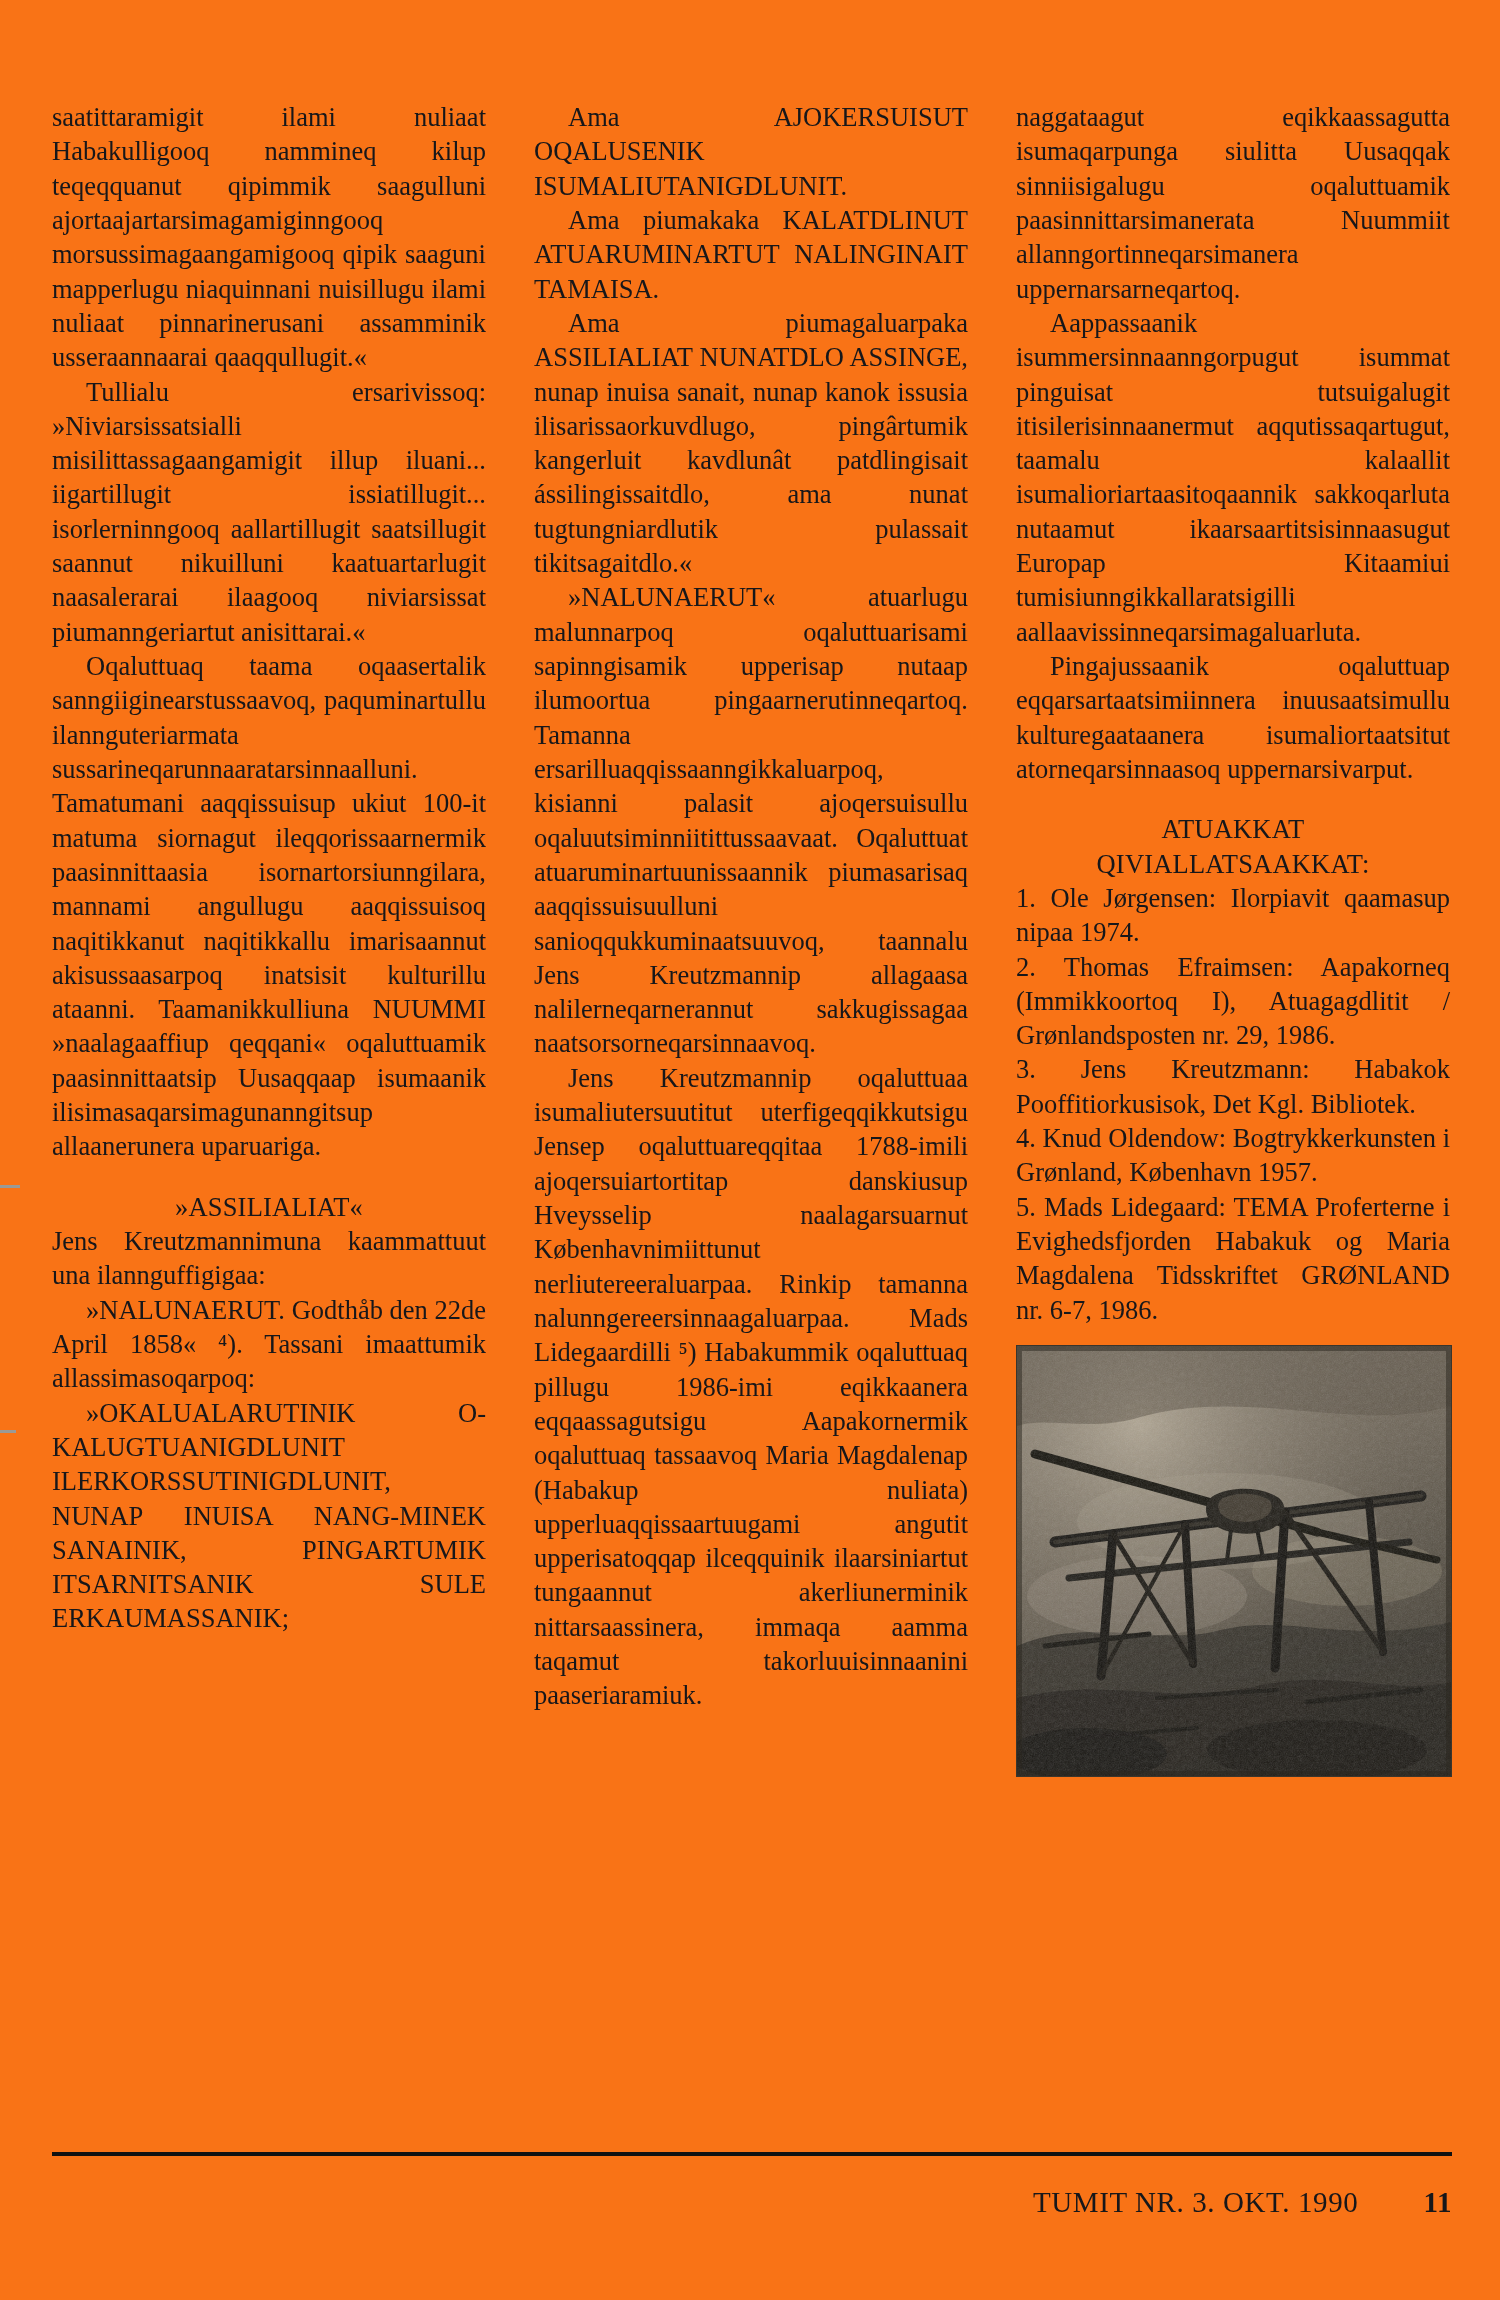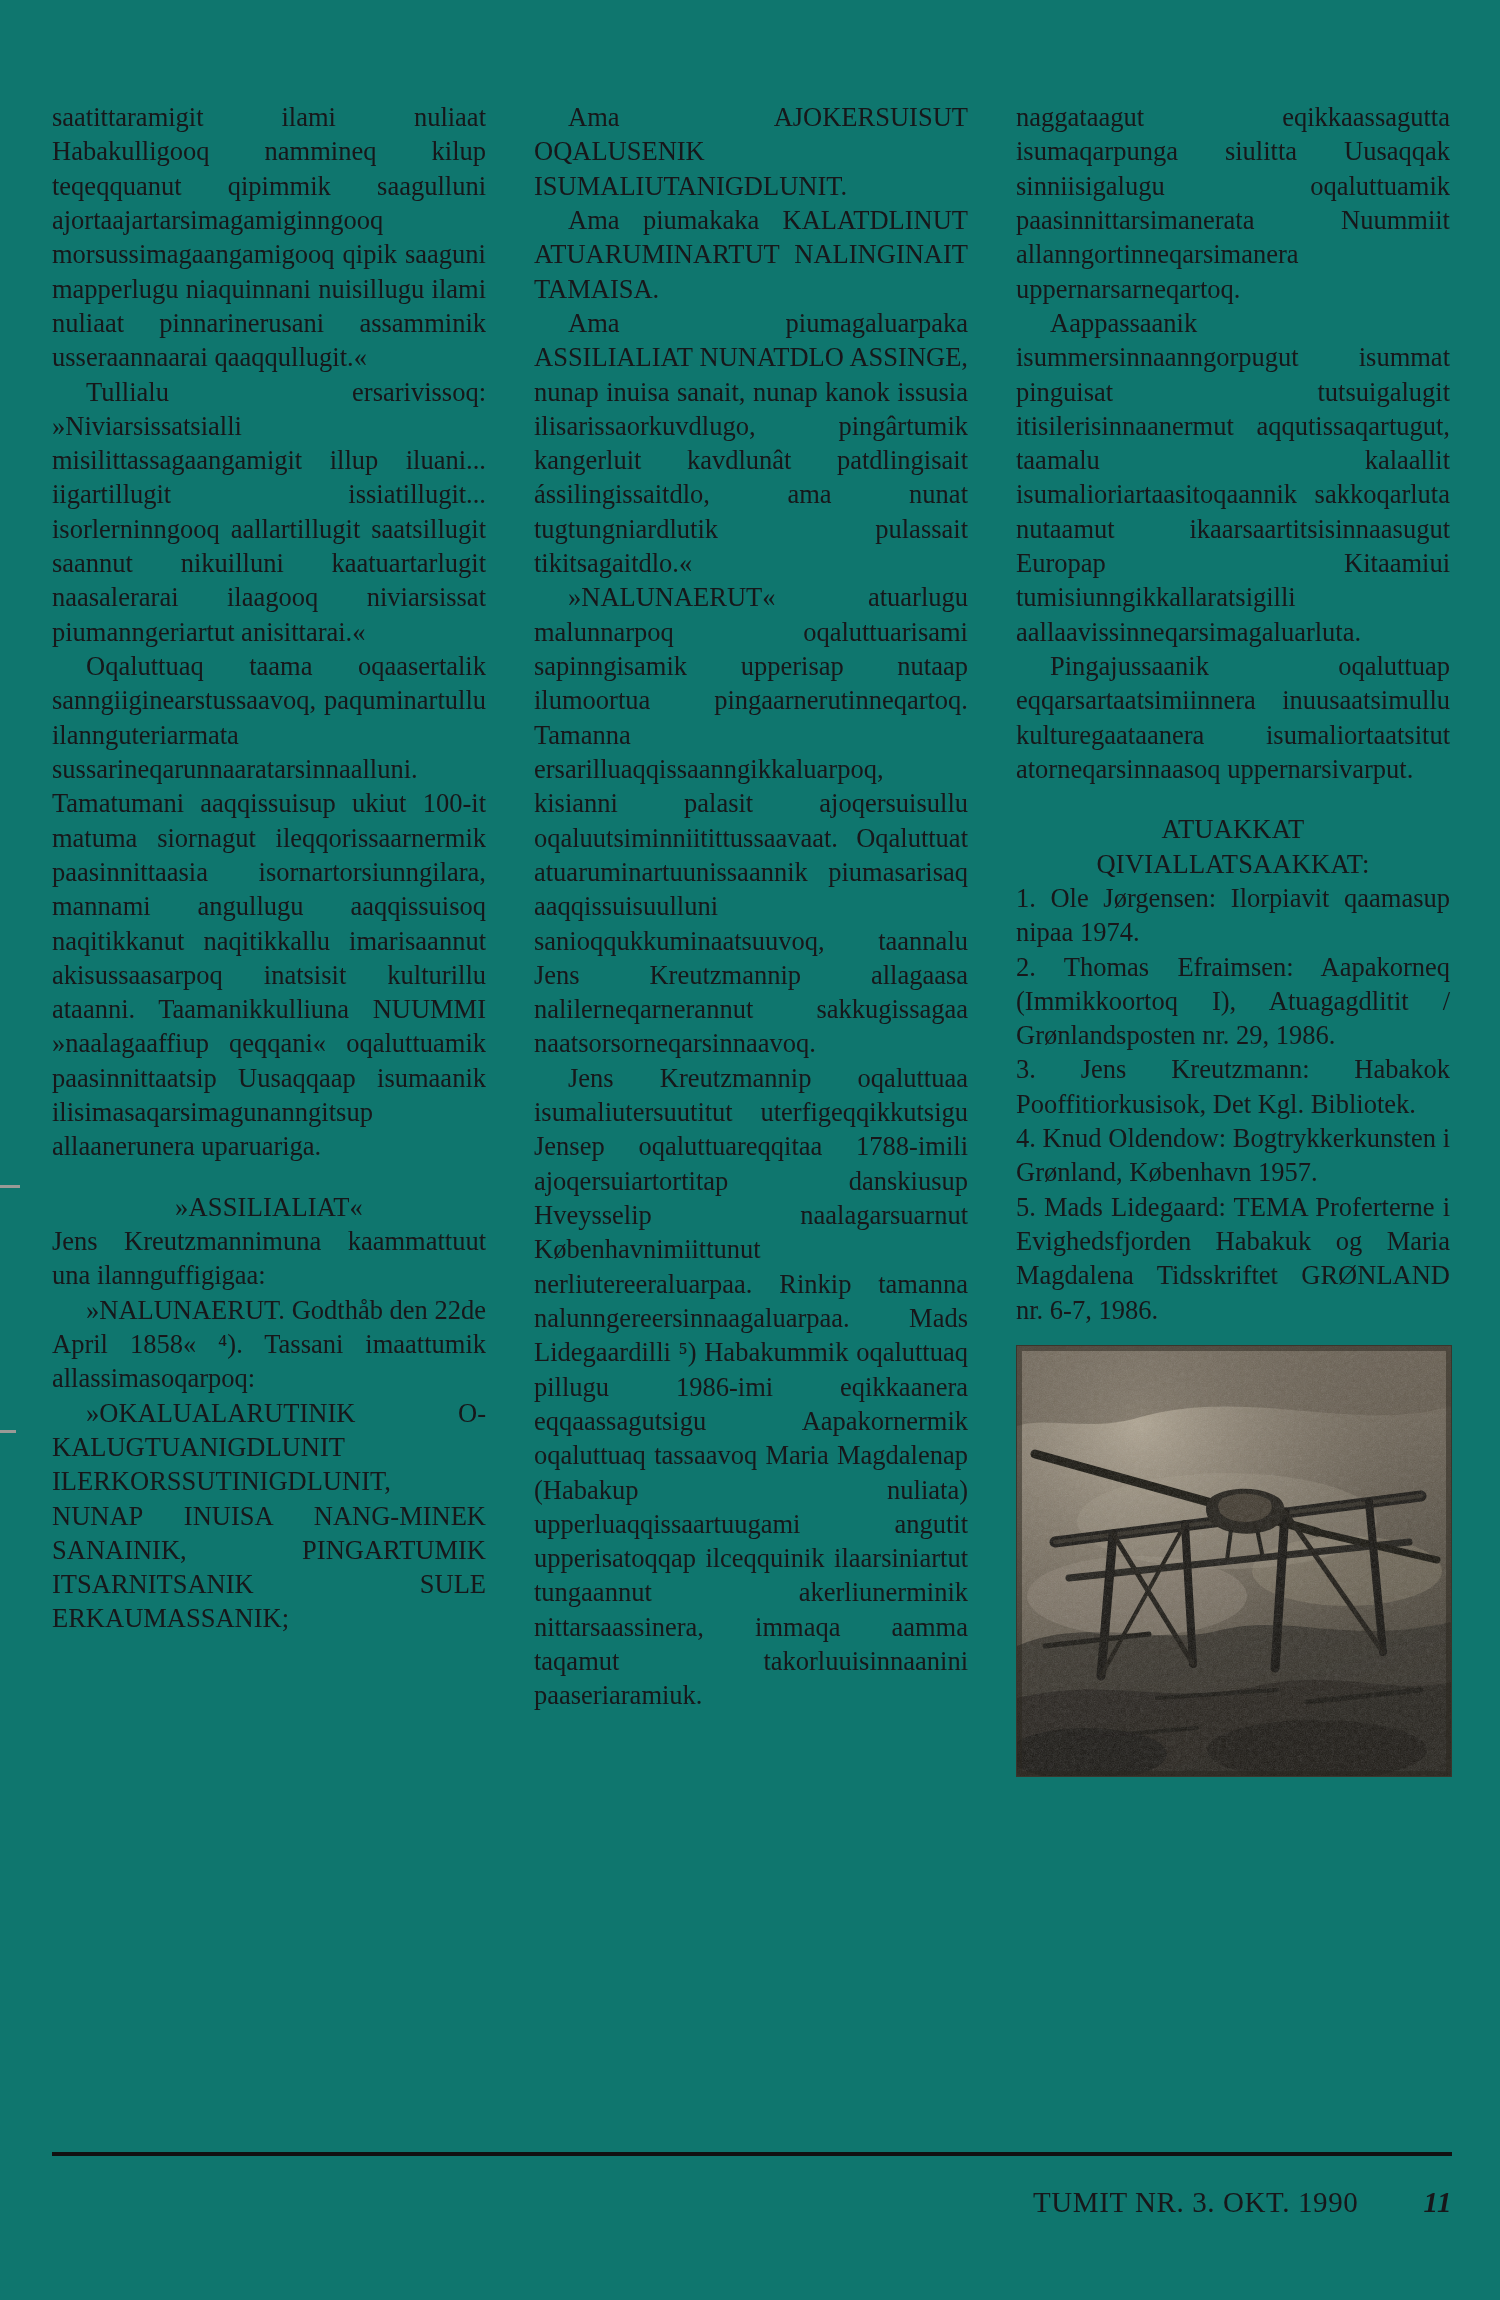--- a/index.html
+++ b/index.html
@@ -13,21 +13,21 @@
     position: relative;
     font-family: "Liberation Serif", serif;
     color: #17171a;
     overflow: hidden;
   }
   .page {
     position: absolute;
     left: 0; top: 0;
     width: 1500px;
     height: 2300px;
-    background: #0f766e;
+    background: #f97316;
   }
   .columns {
     position: absolute;
     left: 52px;
     top: 100px;
     width: 1400px;
     display: flex;
     gap: 48px;
   }
   .col {
@@ -79,21 +79,20 @@
     top: 2186px;
     width: 1400px;
     display: flex;
     justify-content: flex-end;
     align-items: baseline;
     gap: 65px;
     font-size: 29px;
     letter-spacing: 0.6px;
   }
   .footer .pg {
-    font-style: italic;
     font-weight: bold;
     font-size: 29px;
     text-align: right;
   }
   .edge-mark {
     position: absolute;
     background: #9a9a96;
   }
 </style>
 </head>

